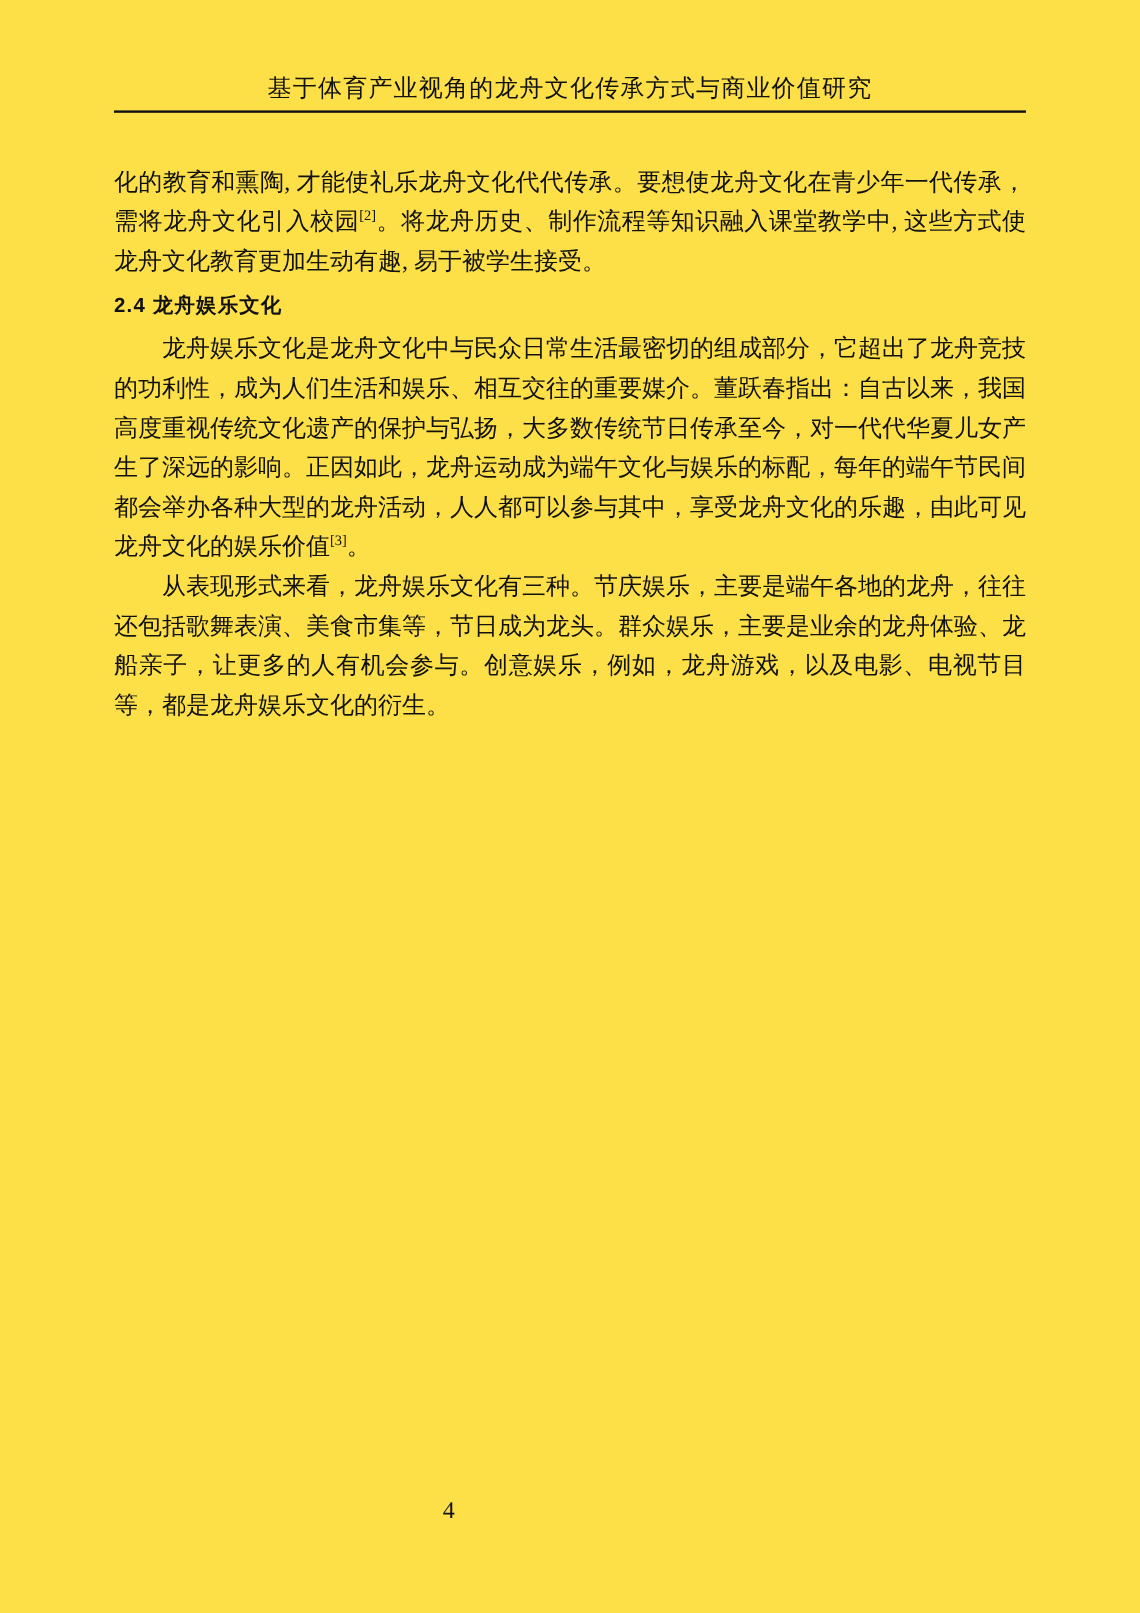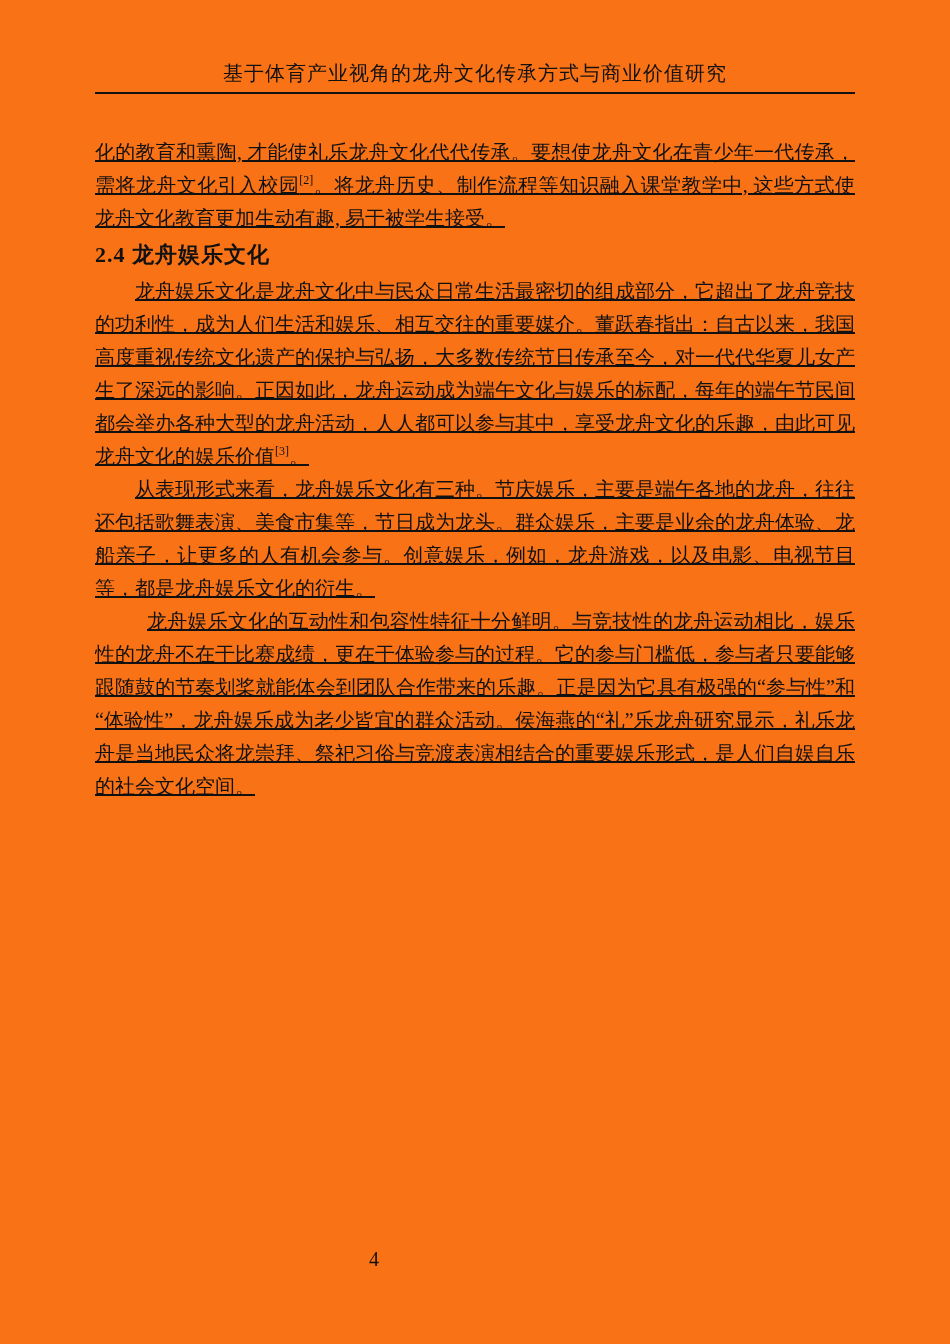--- a/index.html
+++ b/index.html
@@ -1,20 +1,20 @@
 <!DOCTYPE html>
 <html lang="zh"><head>
 <meta charset="utf-8">
 <style>
   html, body { margin: 0; padding: 0; background: #ffffff; }
   .page {
     position: relative;
     width: 950px;
     height: 1344px;
-    background: #f97316;
+    background: #fde047;
     color: #111111;
     font-family: "Liberation Serif", "DejaVu Serif", serif;
     overflow: hidden;
   }
   .header {
     position: absolute;
     top: 60px;
     left: 95px;
     width: 760px;
     text-align: center;
@@ -32,33 +32,32 @@
     height: 1085px;
     font-size: 20px;
     line-height: 33px;
     text-align: justify;
     text-justify: inter-character;
     overflow: hidden;
   }
   .content p {
     margin: 0;
     text-indent: 2em;
-    text-decoration: underline;
   }
   .content p.no-indent { text-indent: 0; }
   .content p.extra-indent { text-indent: 2.6em; }
   .content sup {
     font-size: 12px;
     line-height: 0;
     vertical-align: super;
   }
   .content h2 {
-    font-family: Liberation Serif, serif;
+    font-family: Liberation Sans, sans-serif;
     font-weight: bold;
-    font-size: 22px;
+    font-size: 17px;
     line-height: 36px;
     letter-spacing: 1px;
     margin: 2px 0 2px 0;
     text-indent: 0;
     text-align: left;
   }
   .page-number {
     position: absolute;
     top: 1248px;
     left: 369px;
@@ -71,17 +70,16 @@
 <div class="page">
   <div class="header">
     <span>基于体育产业视角的龙舟文化传承方式与商业价值研究</span>
   </div>
 
   <div class="content" id="content">
       <p class="no-indent">化的教育和熏陶, 才能使礼乐龙舟文化代代传承。要想使龙舟文化在青少年一代传承，需将龙舟文化引入校园<sup>[2]</sup>。将龙舟历史、制作流程等知识融入课堂教学中, 这些方式使龙舟文化教育更加生动有趣, 易于被学生接受。</p>
       <h2>2.4 龙舟娱乐文化</h2>
       <p>龙舟娱乐文化是龙舟文化中与民众日常生活最密切的组成部分，它超出了龙舟竞技的功利性，成为人们生活和娱乐、相互交往的重要媒介。董跃春指出：自古以来，我国高度重视传统文化遗产的保护与弘扬，大多数传统节日传承至今，对一代代华夏儿女产生了深远的影响。正因如此，龙舟运动成为端午文化与娱乐的标配，每年的端午节民间都会举办各种大型的龙舟活动，人人都可以参与其中，享受龙舟文化的乐趣，由此可见龙舟文化的娱乐价值<sup>[3]</sup>。</p>
       <p>从表现形式来看，龙舟娱乐文化有三种。节庆娱乐，主要是端午各地的龙舟，往往还包括歌舞表演、美食市集等，节日成为龙头。群众娱乐，主要是业余的龙舟体验、龙船亲子，让更多的人有机会参与。创意娱乐，例如，龙舟游戏，以及电影、电视节目等，都是龙舟娱乐文化的衍生。</p>
-      <p class="extra-indent">龙舟娱乐文化的互动性和包容性特征十分鲜明。与竞技性的龙舟运动相比，娱乐性的龙舟不在于比赛成绩，更在于体验参与的过程。它的参与门槛低，参与者只要能够跟随鼓的节奏划桨就能体会到团队合作带来的乐趣。正是因为它具有极强的“参与性”和“体验性”，龙舟娱乐成为老少皆宜的群众活动。侯海燕的“礼”乐龙舟研究显示，礼乐龙舟是当地民众将龙崇拜、祭祀习俗与竞渡表演相结合的重要娱乐形式，是人们自娱自乐的社会文化空间。</p>
     </div>
 
   <div class="page-number">4</div>
 </div>
 
 </body></html>

